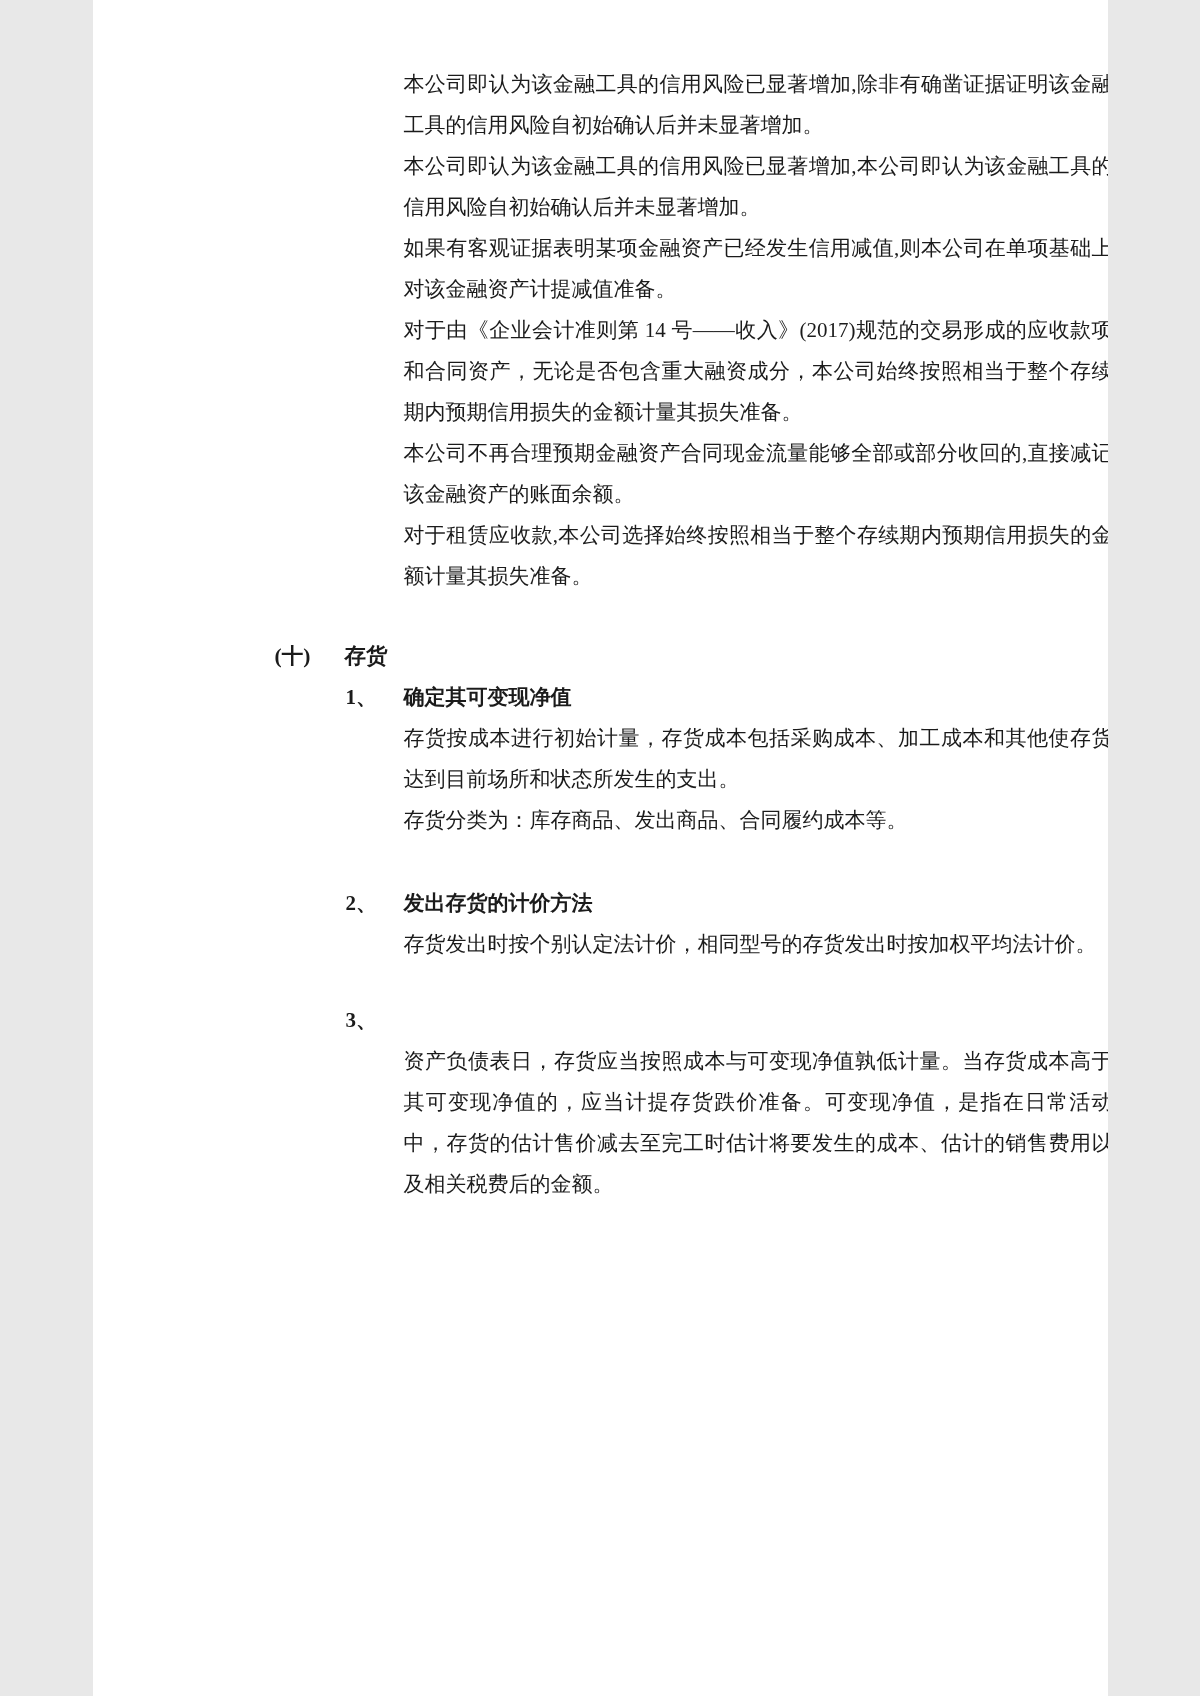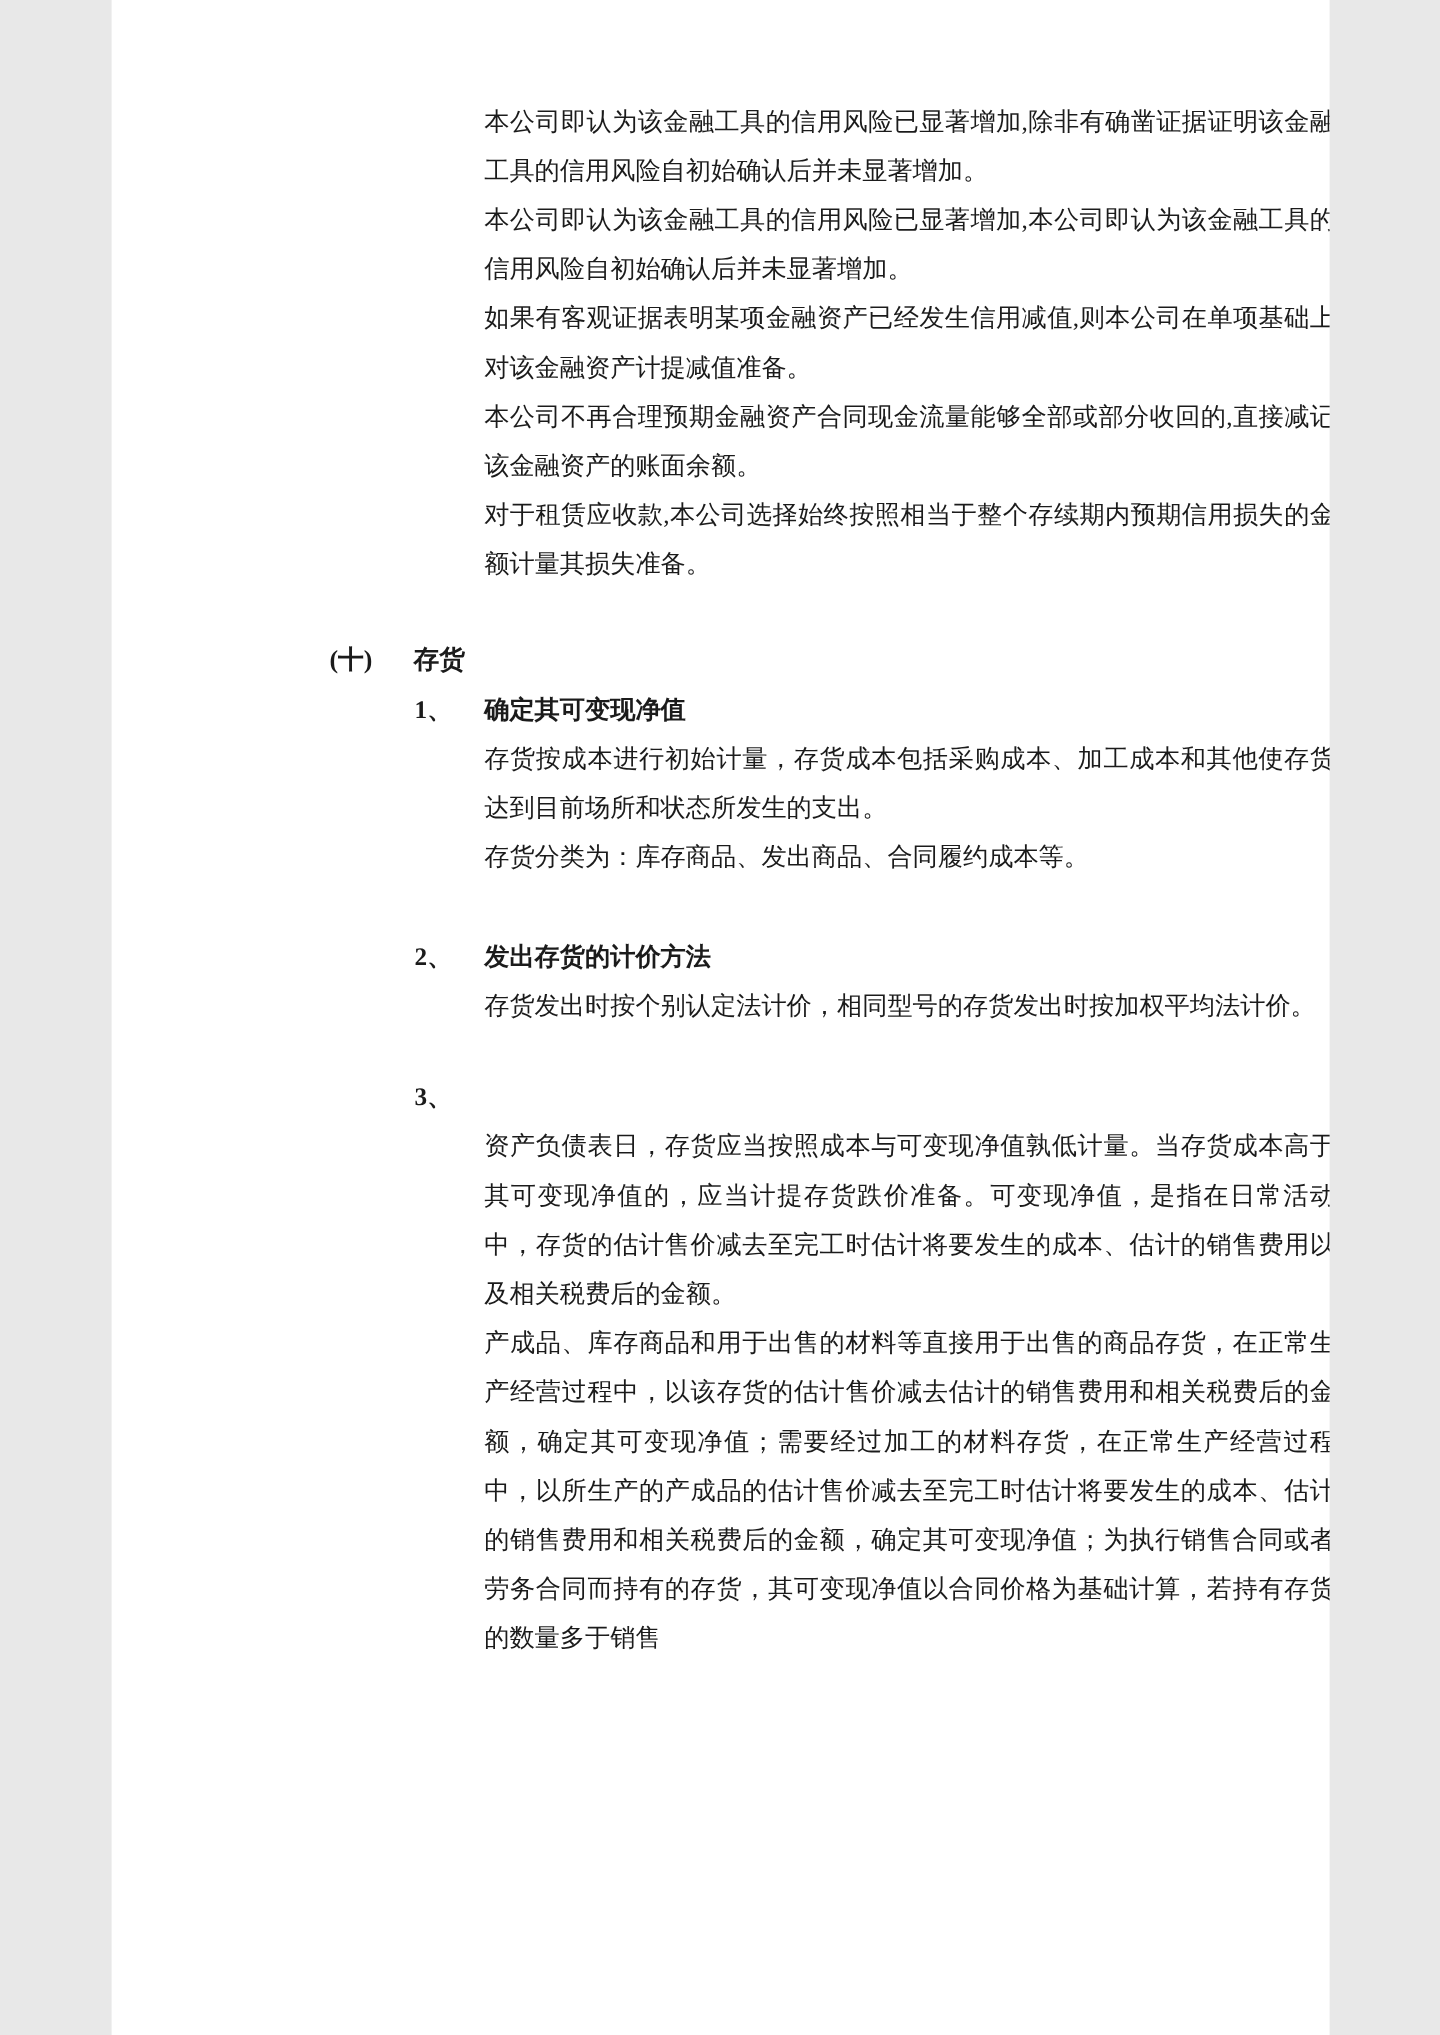--- a/index.html
+++ b/index.html
@@ -6,21 +6,21 @@
   .page {
     position: relative;
     width: 1015px;
     height: 1696px;
     margin: 0 auto;
     background: #ffffff;
     font-family: "Liberation Serif", "DejaVu Serif", serif;
     color: #1b1b1b;
     overflow: hidden;
     box-sizing: border-box;
-    padding-top: 81px;
+    padding-top: 64px;
   }
   .body-col {
     margin-left: 311px;
     width: 709px;
   }
   p.para {
     margin: 0;
     font-size: 21px;
     line-height: 41px;
     text-align: justify;
@@ -50,20 +50,21 @@
 </style>
 </head>
 <body>
 
 <div class="page">
 
   <div class="body-col">
     <p class="para">本公司即认为该金融工具的信用风险已显著增加,除非有确凿证据证明该金融工具的信用风险自初始确认后并未显著增加。</p>
     <p class="para">本公司即认为该金融工具的信用风险已显著增加,本公司即认为该金融工具的信用风险自初始确认后并未显著增加。</p>
     <p class="para">如果有客观证据表明某项金融资产已经发生信用减值,则本公司在单项基础上对该金融资产计提减值准备。</p>
+    <p class="para">对于由《企业会计准则第 14 号——收入》(2017)规范的交易形成的应收款项和合同资产，无论是否包含重大融资成分，本公司始终按照相当于整个存续期内预期信用损失的金额计量其损失准备。</p>
     <p class="para">本公司不再合理预期金融资产合同现金流量能够全部或部分收回的,直接减记该金融资产的账面余额。</p>
     <p class="para">对于租赁应收款,本公司选择始终按照相当于整个存续期内预期信用损失的金额计量其损失准备。</p>
   </div>
 
   <div class="section-heading">
     <span class="marker">(十)</span>
     <span class="title">存货</span>
   </div>
 
   <div class="subsection">
@@ -86,17 +87,16 @@
       <p class="para">存货发出时按个别认定法计价，相同型号的存货发出时按加权平均法计价。</p>
     </div>
   </div>
 
   <div class="subsection sub-gap-3">
     <div class="sub-heading">
       <span class="num">3、</span>
     </div>
     <div class="body-col">
       <p class="para">资产负债表日，存货应当按照成本与可变现净值孰低计量。当存货成本高于其可变现净值的，应当计提存货跌价准备。可变现净值，是指在日常活动中，存货的估计售价减去至完工时估计将要发生的成本、估计的销售费用以及相关税费后的金额。</p>
-      <p class="para">产成品、库存商品和用于出售的材料等直接用于出售的商品存货，在正常生产经营过程中，以该存货的估计售价减去估计的销售费用和相关税费后的金额，确定其可变现净值；需要经过加工的材料存货，在正常生产经营过程中，以所生产的产成品的估计售价减去至完工时估计将要发生的成本、估计的销售费用和相关税费后的金额，确定其可变现净值；为执行销售合同或者劳务合同而持有的存货，其可变现净值以合同价格为基础计算，若持有存货的数量多于销售</p>
     </div>
   </div>
 
 </div>
 
 </body></html>

